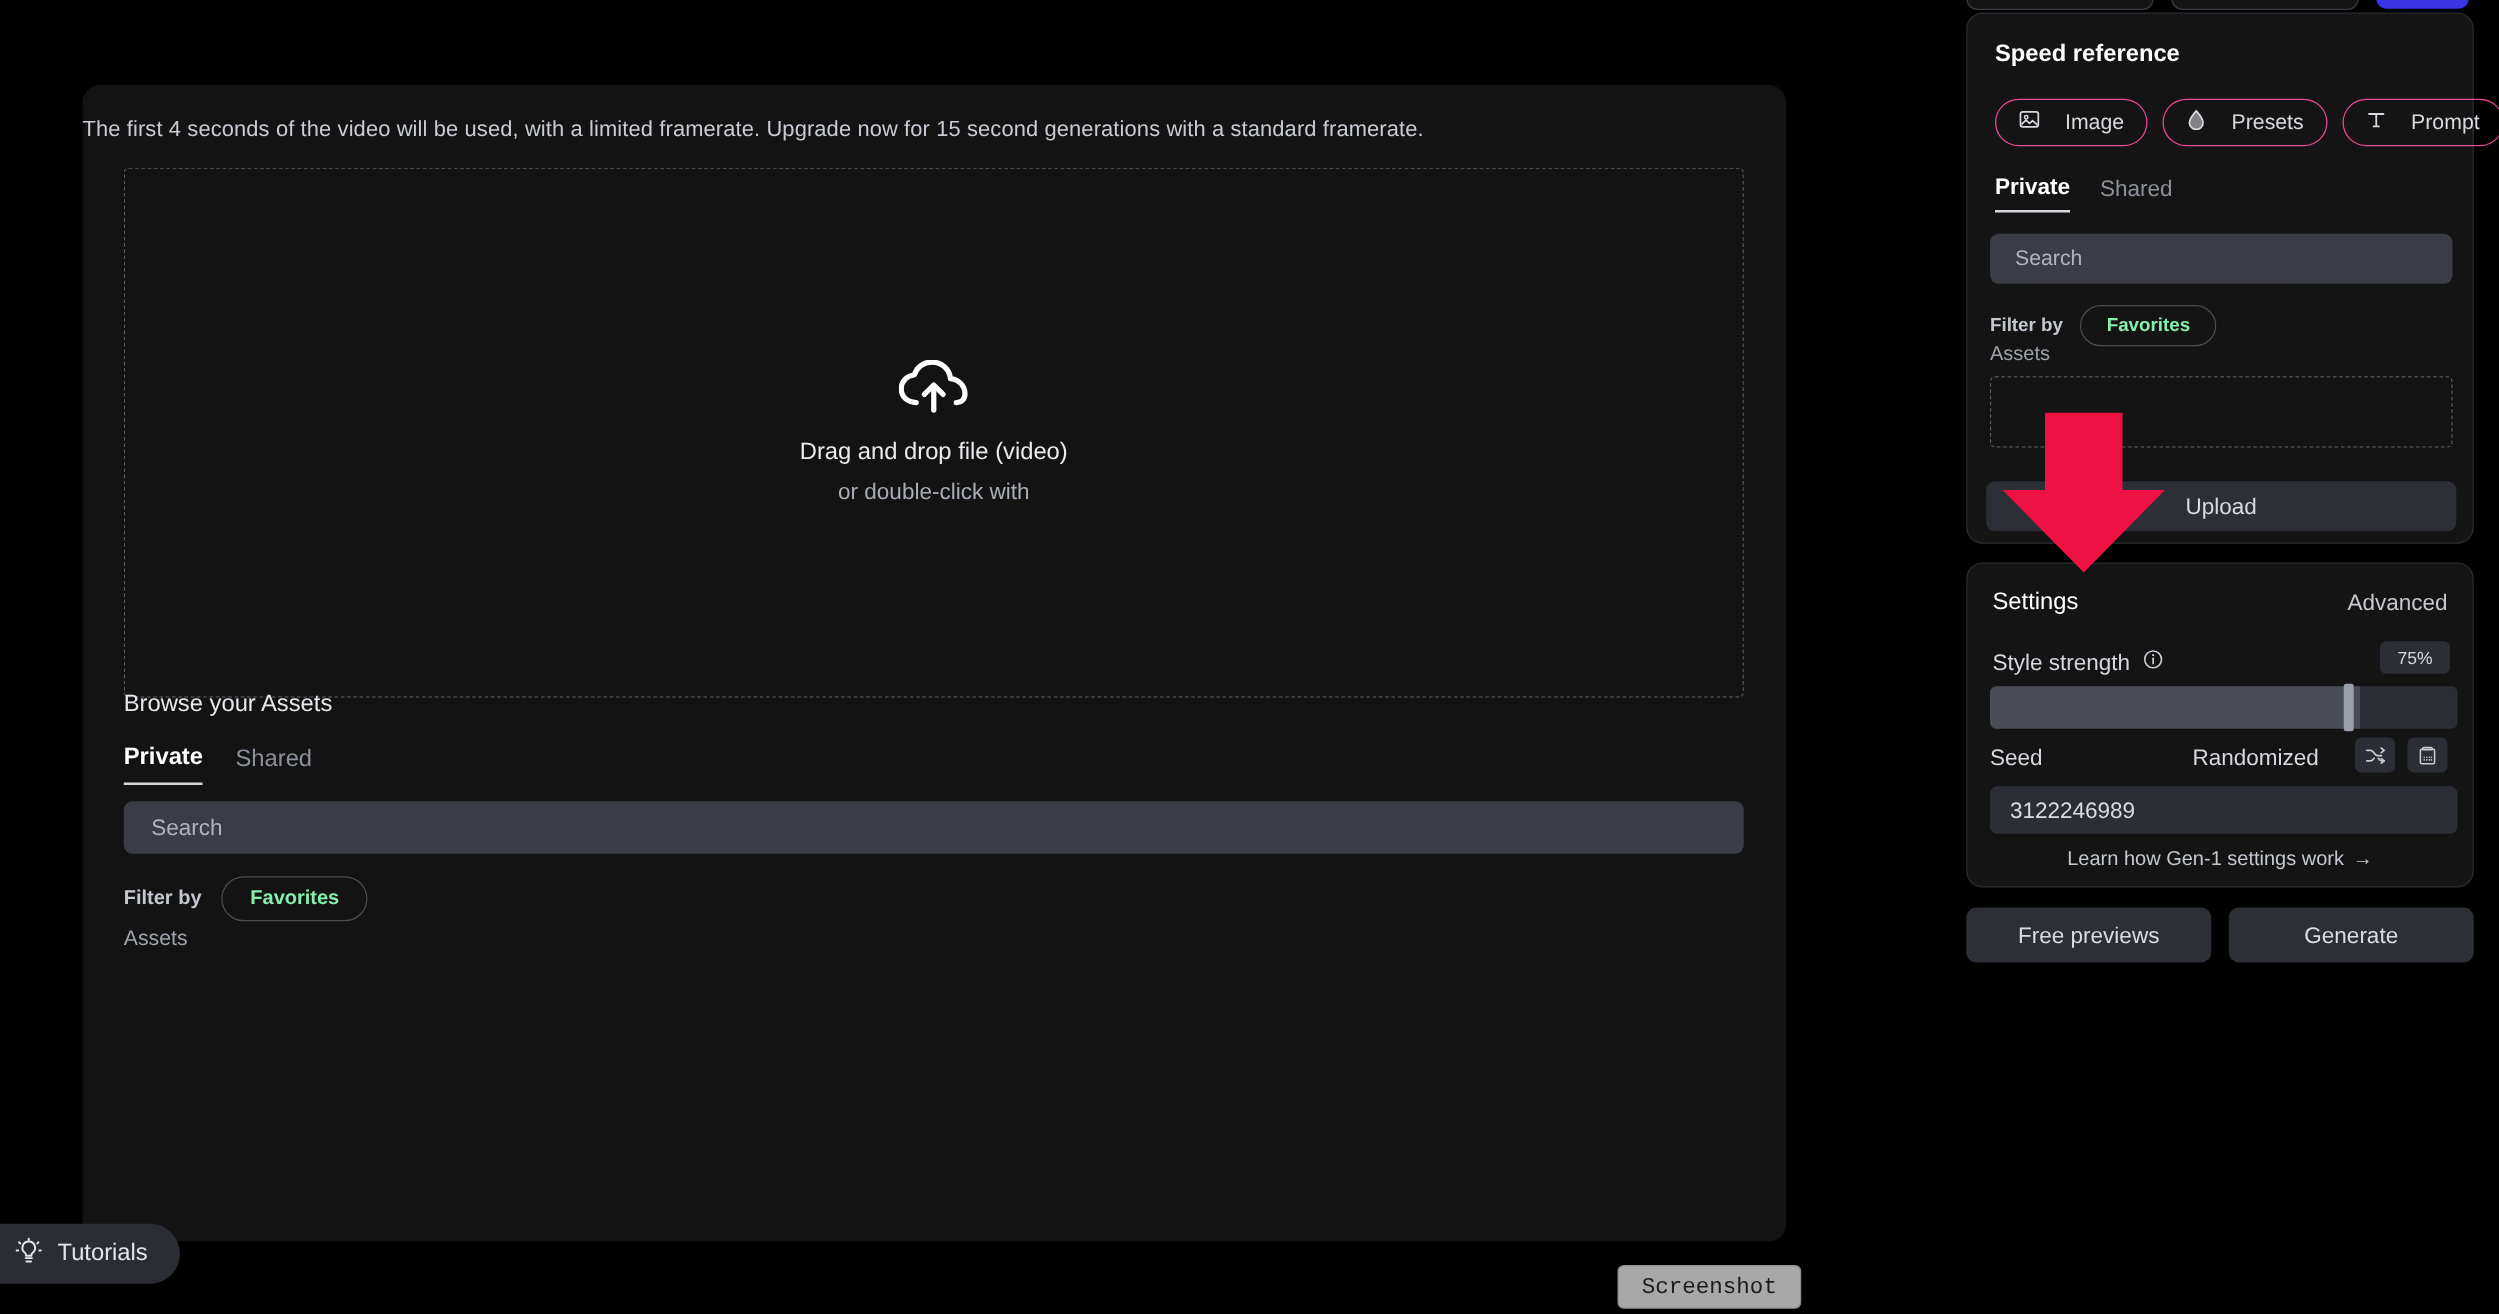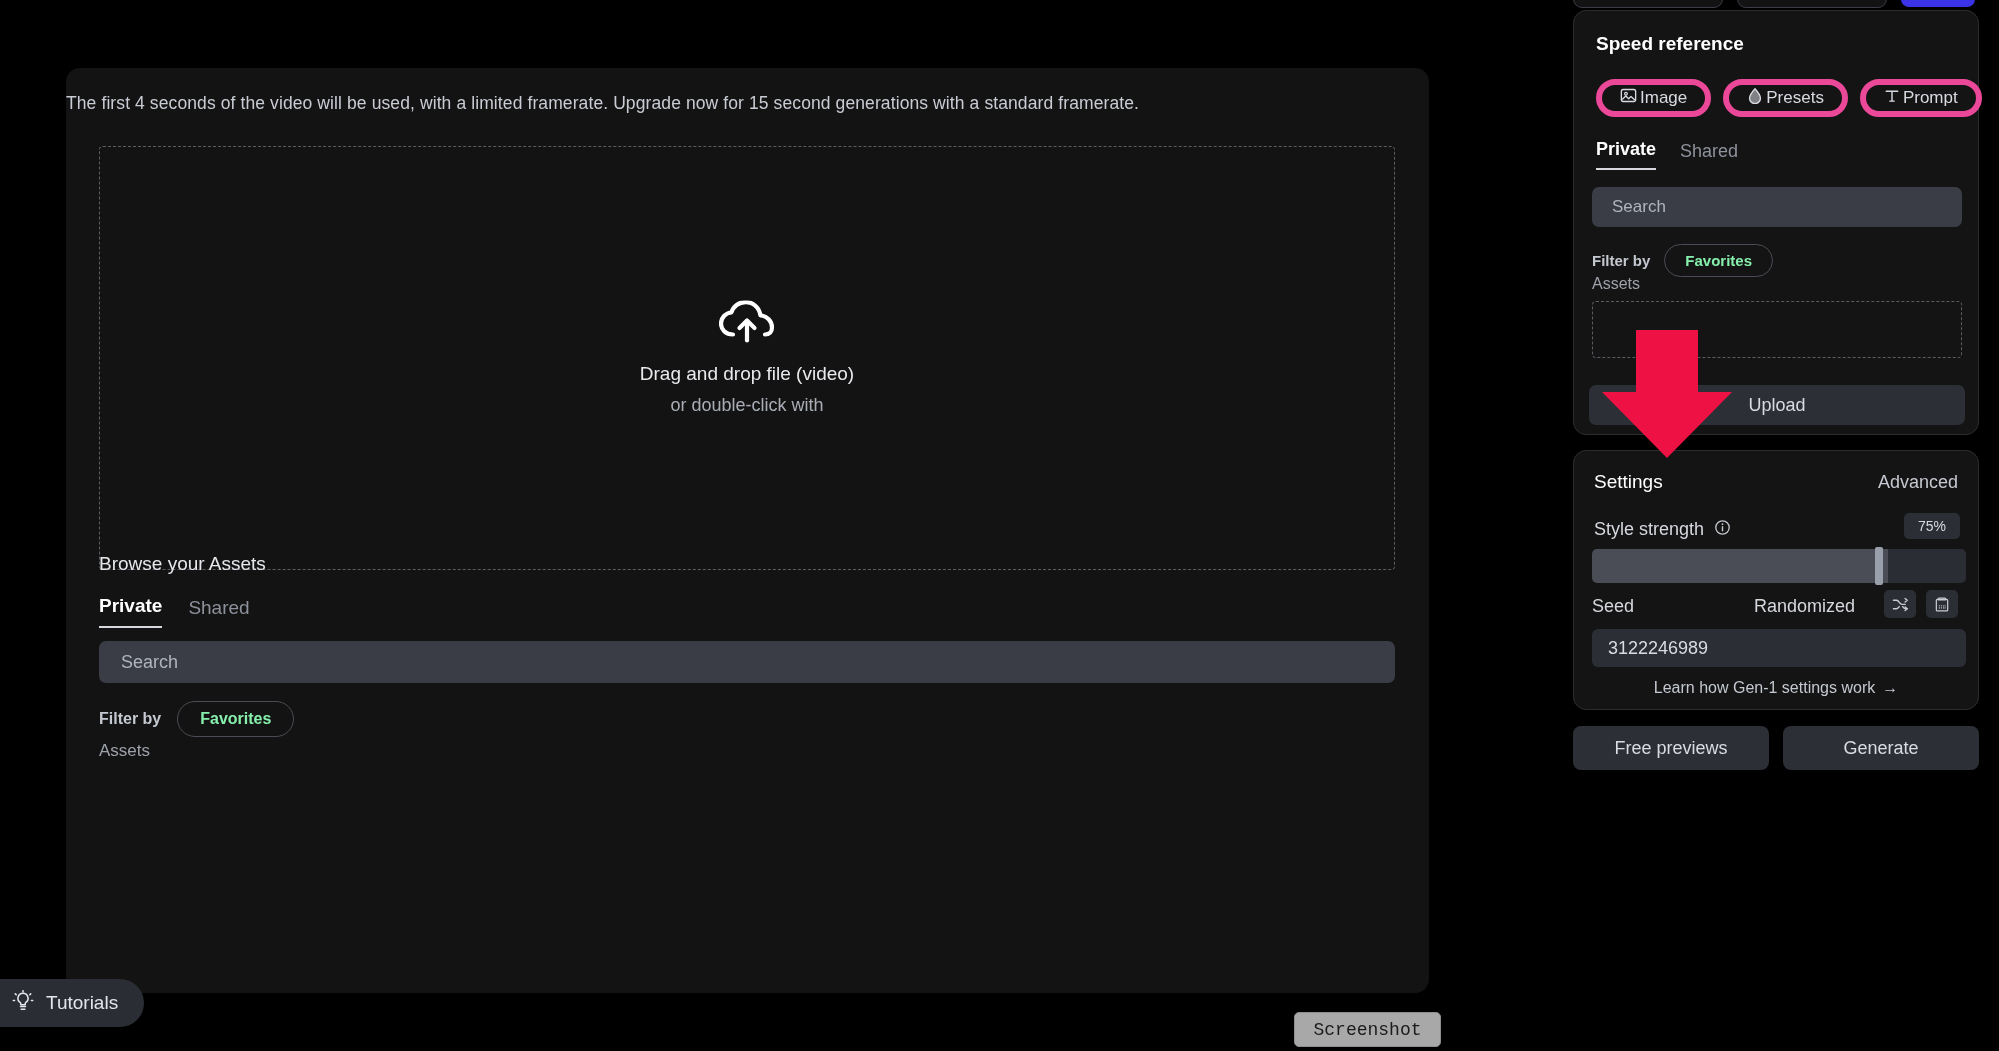--- a/index.html
+++ b/index.html
@@ -21,21 +21,21 @@
   }
   .banner-text {
     position: absolute;
     left: 0; top: 25px; width: 100%;
     font-size: 17.5px;
     color: #c9ccd4;
     letter-spacing: .1px;
   }
   .dropzone {
     position: absolute;
-    left: 33px; top: 78px;
+    left: 33px; top: 66px;
     width: 1296px; height: 424px;
     border: 1.5px dashed #5a5d64;
     border-radius: 4px;
   }
   .dz-center {
     position: absolute;
     left: 0; right: 0; top: 50%;
     transform: translateY(-50%);
     text-align: center;
   }
@@ -157,24 +157,24 @@
 
   .card-title {
     position: absolute; left: 22px; top: 22px;
     font-size: 19px; font-weight: bold; color: #fff;
   }
   .chips-row {
     position: absolute; left: 22px; top: 68px;
     display: flex; gap: 12px;
   }
   .chip {
-    display: flex; align-items: center; gap: 3px;
+    display: flex; align-items: center; gap: 20px;
     height: 38px;
     padding: 0 18px;
-    border: 6px solid #ec4899;
+    border: 1px solid #ec4899;
     border-radius: 19px;
     background: transparent;
     font-size: 17px;
     color: #d7dae0;
     font-family: "Liberation Sans", sans-serif;
     cursor: pointer;
   }
   .sb-tabs {
     position: absolute; left: 22px; top: 128px;
     display: flex; gap: 24px; align-items: flex-end;

